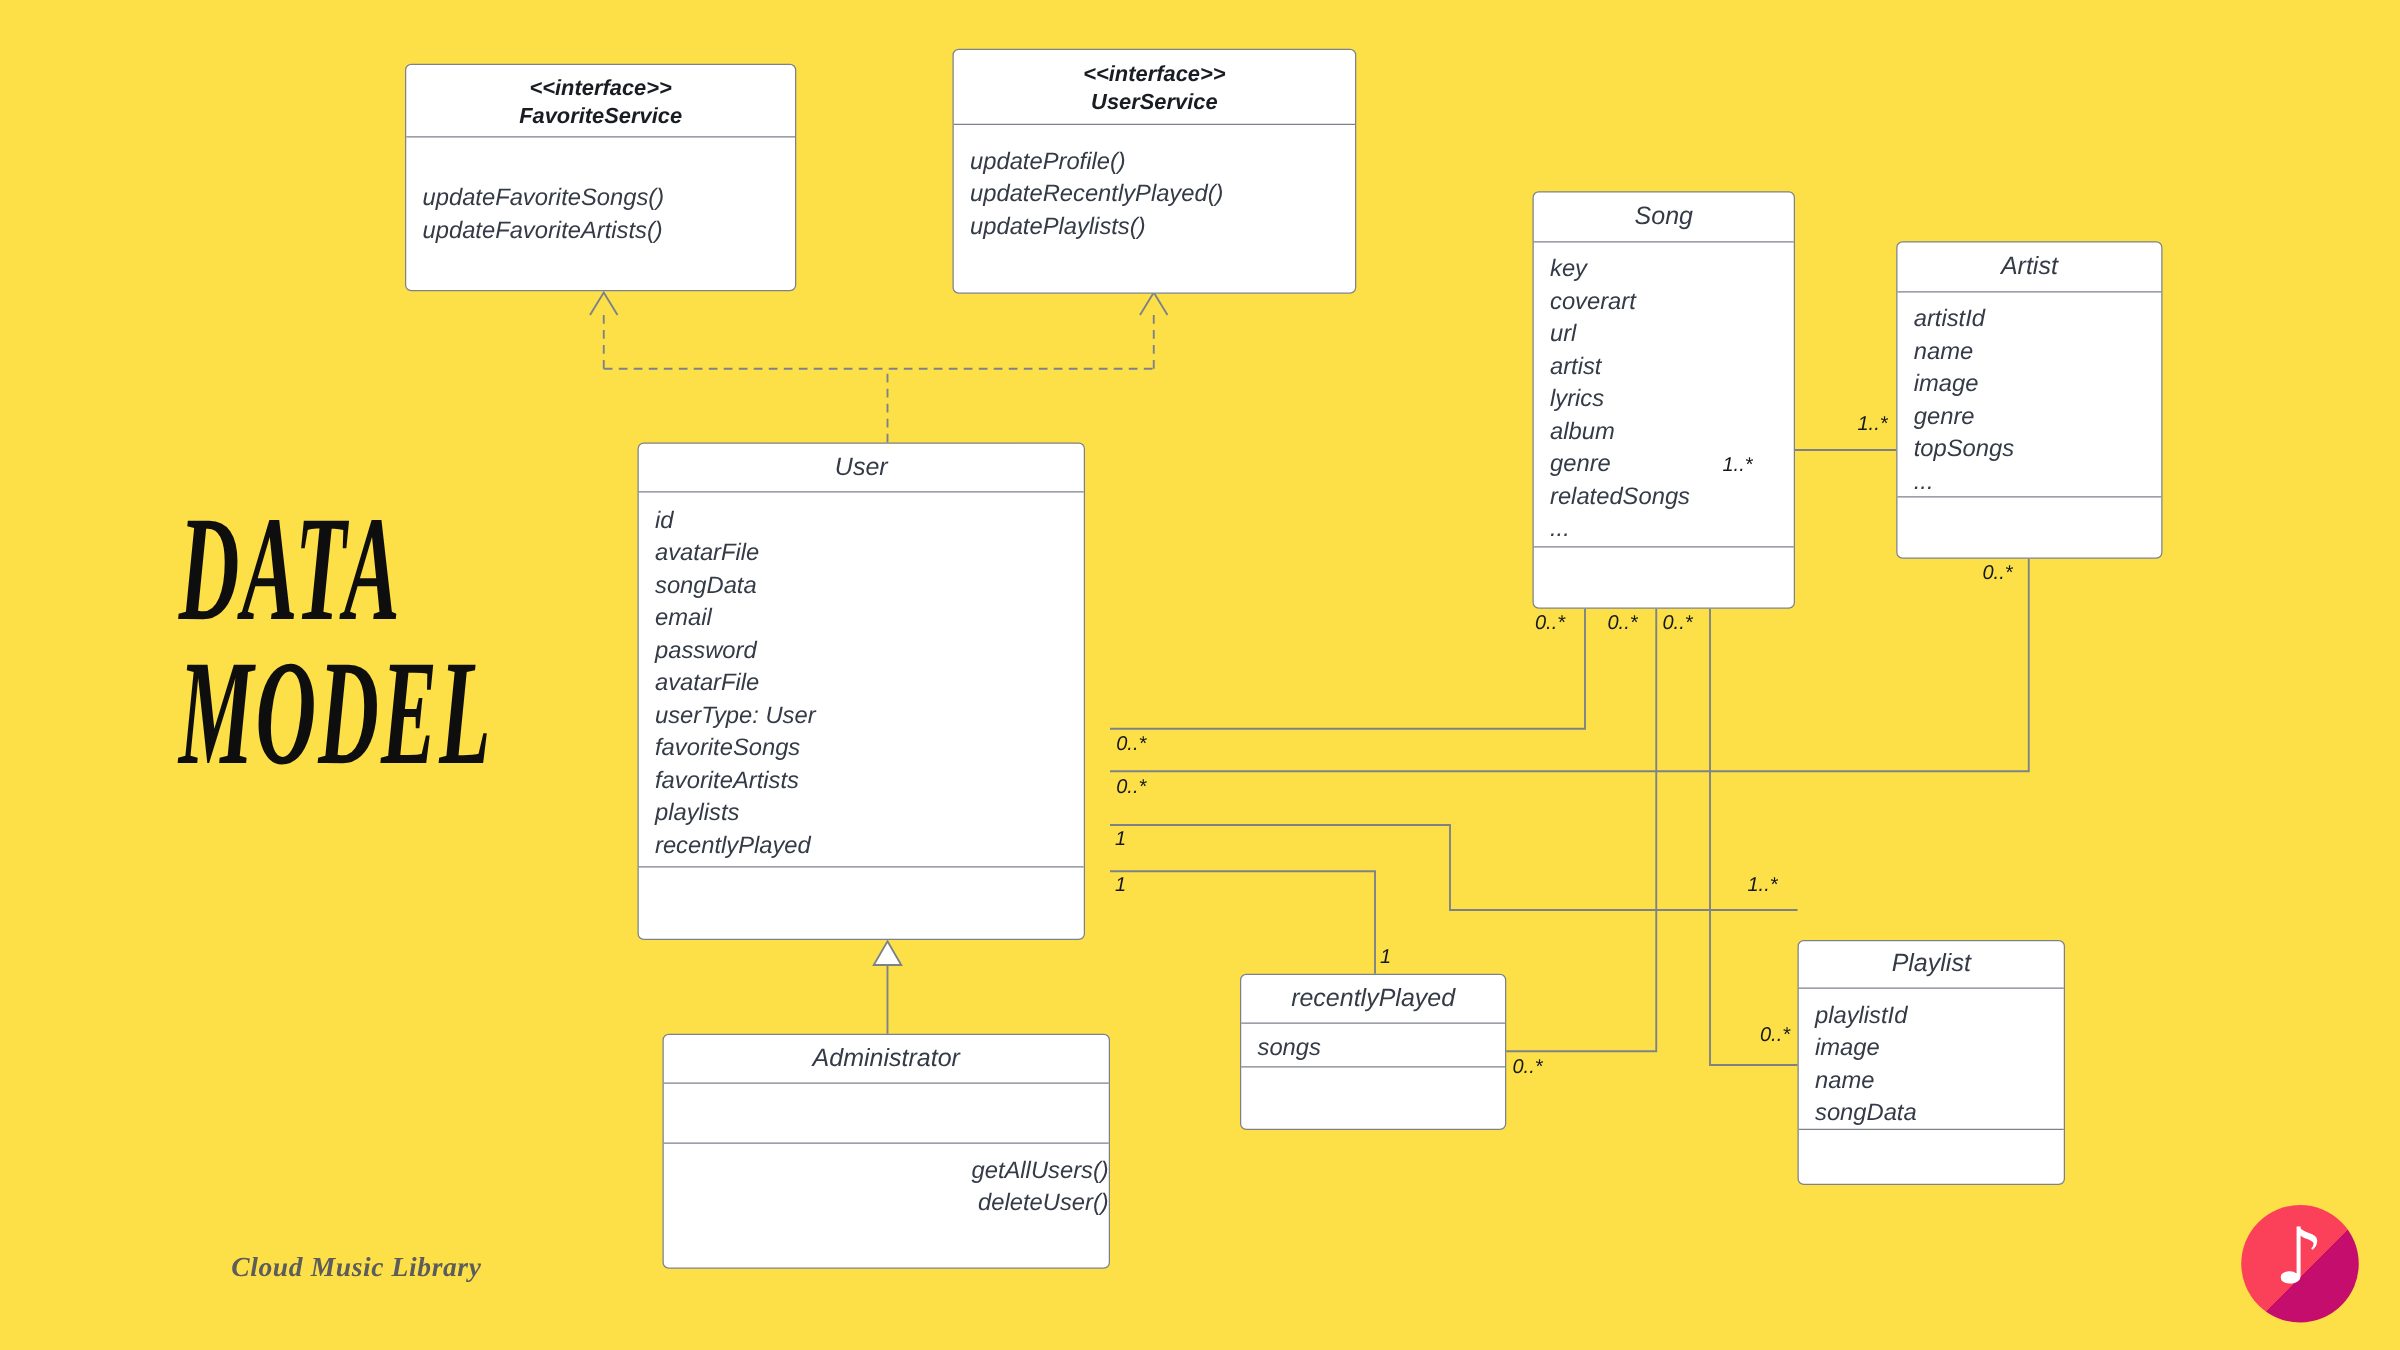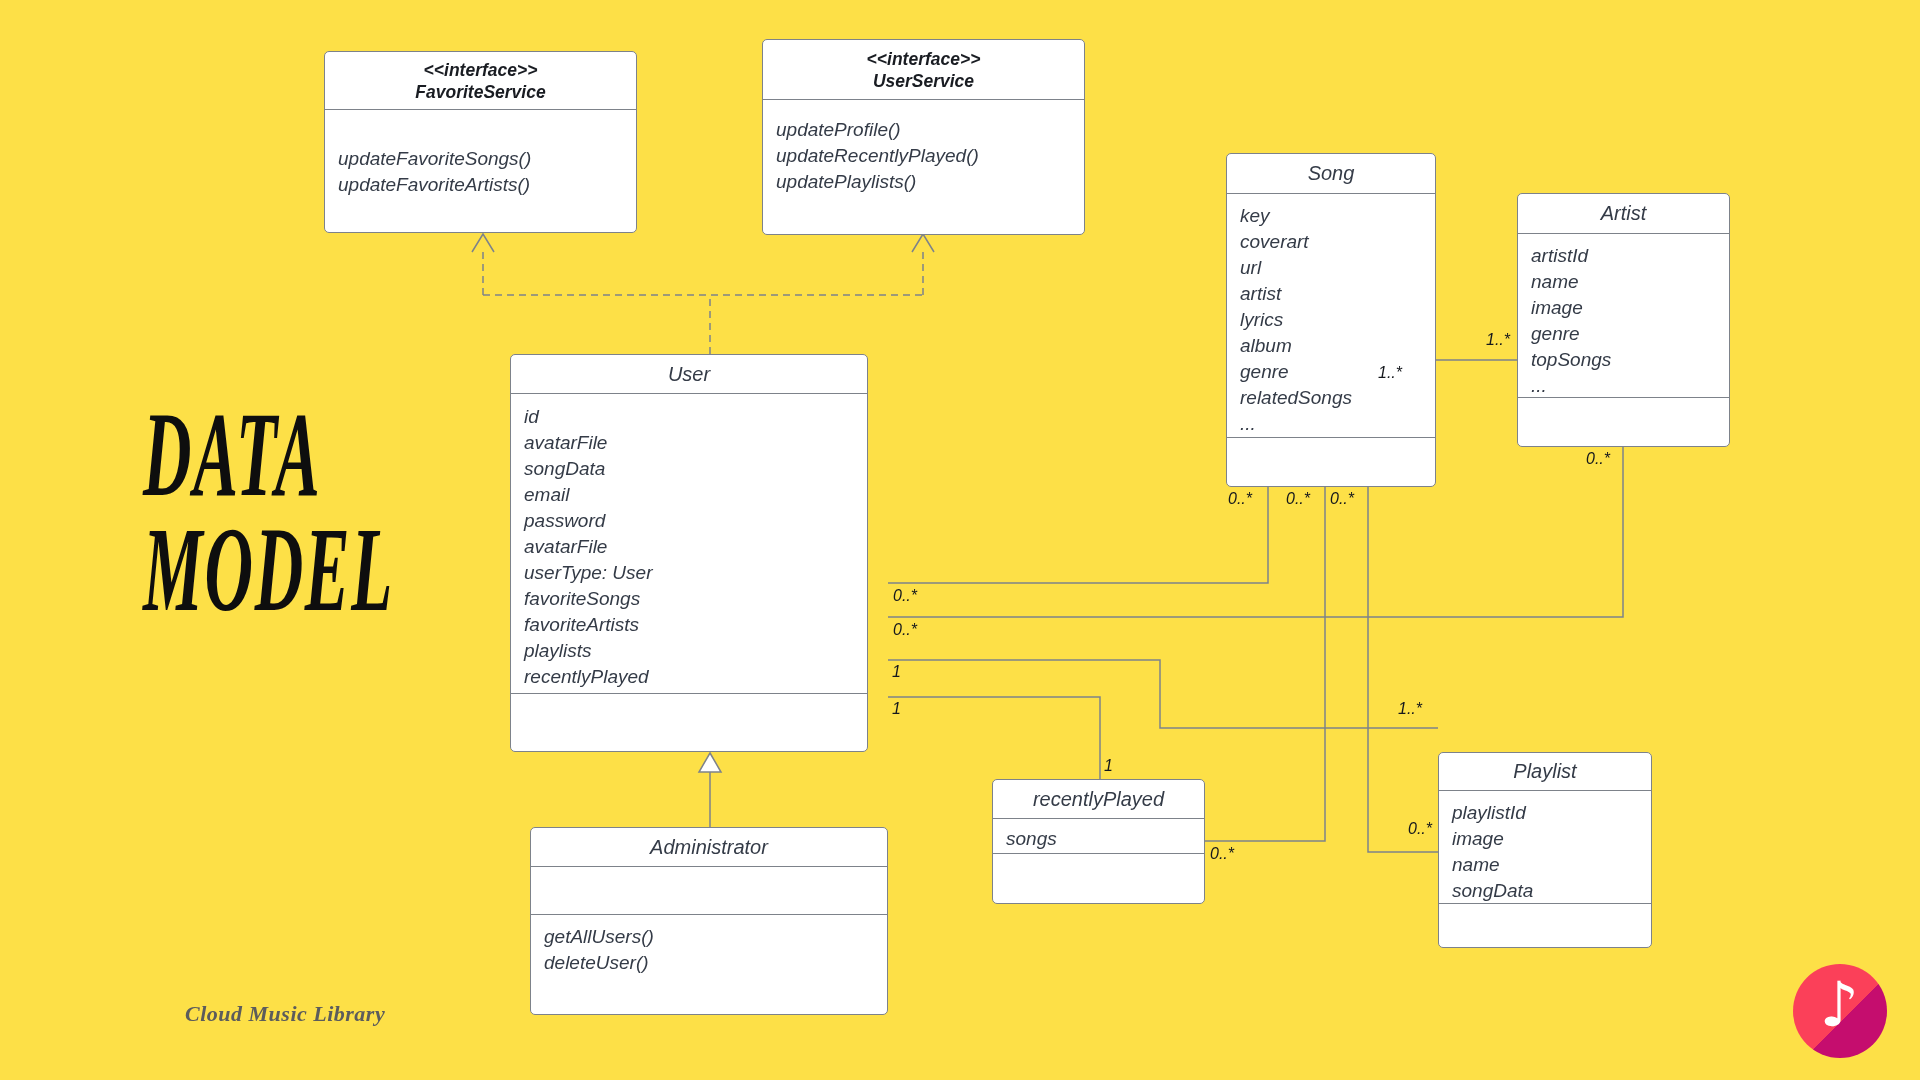--- a/index.html
+++ b/index.html
@@ -10,21 +10,21 @@
   
   .uml-box{position:absolute;box-sizing:border-box;background:#ffffff;
            border:1.5px solid #7d828a;border-radius:5px;color:#343b47;}
   .uml-head{box-sizing:border-box;display:flex;flex-direction:column;justify-content:center;
             align-items:center;border-bottom:1.5px solid #7d828a;text-align:center;}
   .uml-title{font-size:20px;color:#343b47;}
   .iface .uml-stereo,.iface .uml-title{font-weight:bold;font-size:17.5px;color:#191c22;line-height:22px;}
   .uml-list{box-sizing:border-box;font-size:19px;line-height:26px;}
   .uml-list div{white-space:nowrap;}
   .uml-empty{box-sizing:border-box;border-top:1.5px solid #7d828a;}
-  .sec-top{border-top:1.5px solid #7d828a;}
+  .sec-top{border-top:1.5px solid #7d828a;text-align:right;}
 
   
   .mult{position:absolute;font-size:16px;color:#15181d;white-space:nowrap;}
 
   
   .brand-line{position:absolute;left:143px;font-family:"Liberation Serif", serif;font-weight:700;
               font-size:120px;line-height:120px;color:#0e0e0e;letter-spacing:3px;
               transform:scaleX(0.56);transform-origin:left top;white-space:nowrap;}
   .caption{position:absolute;left:185px;top:1001px;font-family:"Liberation Serif", serif;
            font-weight:700;font-size:22px;color:#5c5c5c;letter-spacing:0.5px;}

